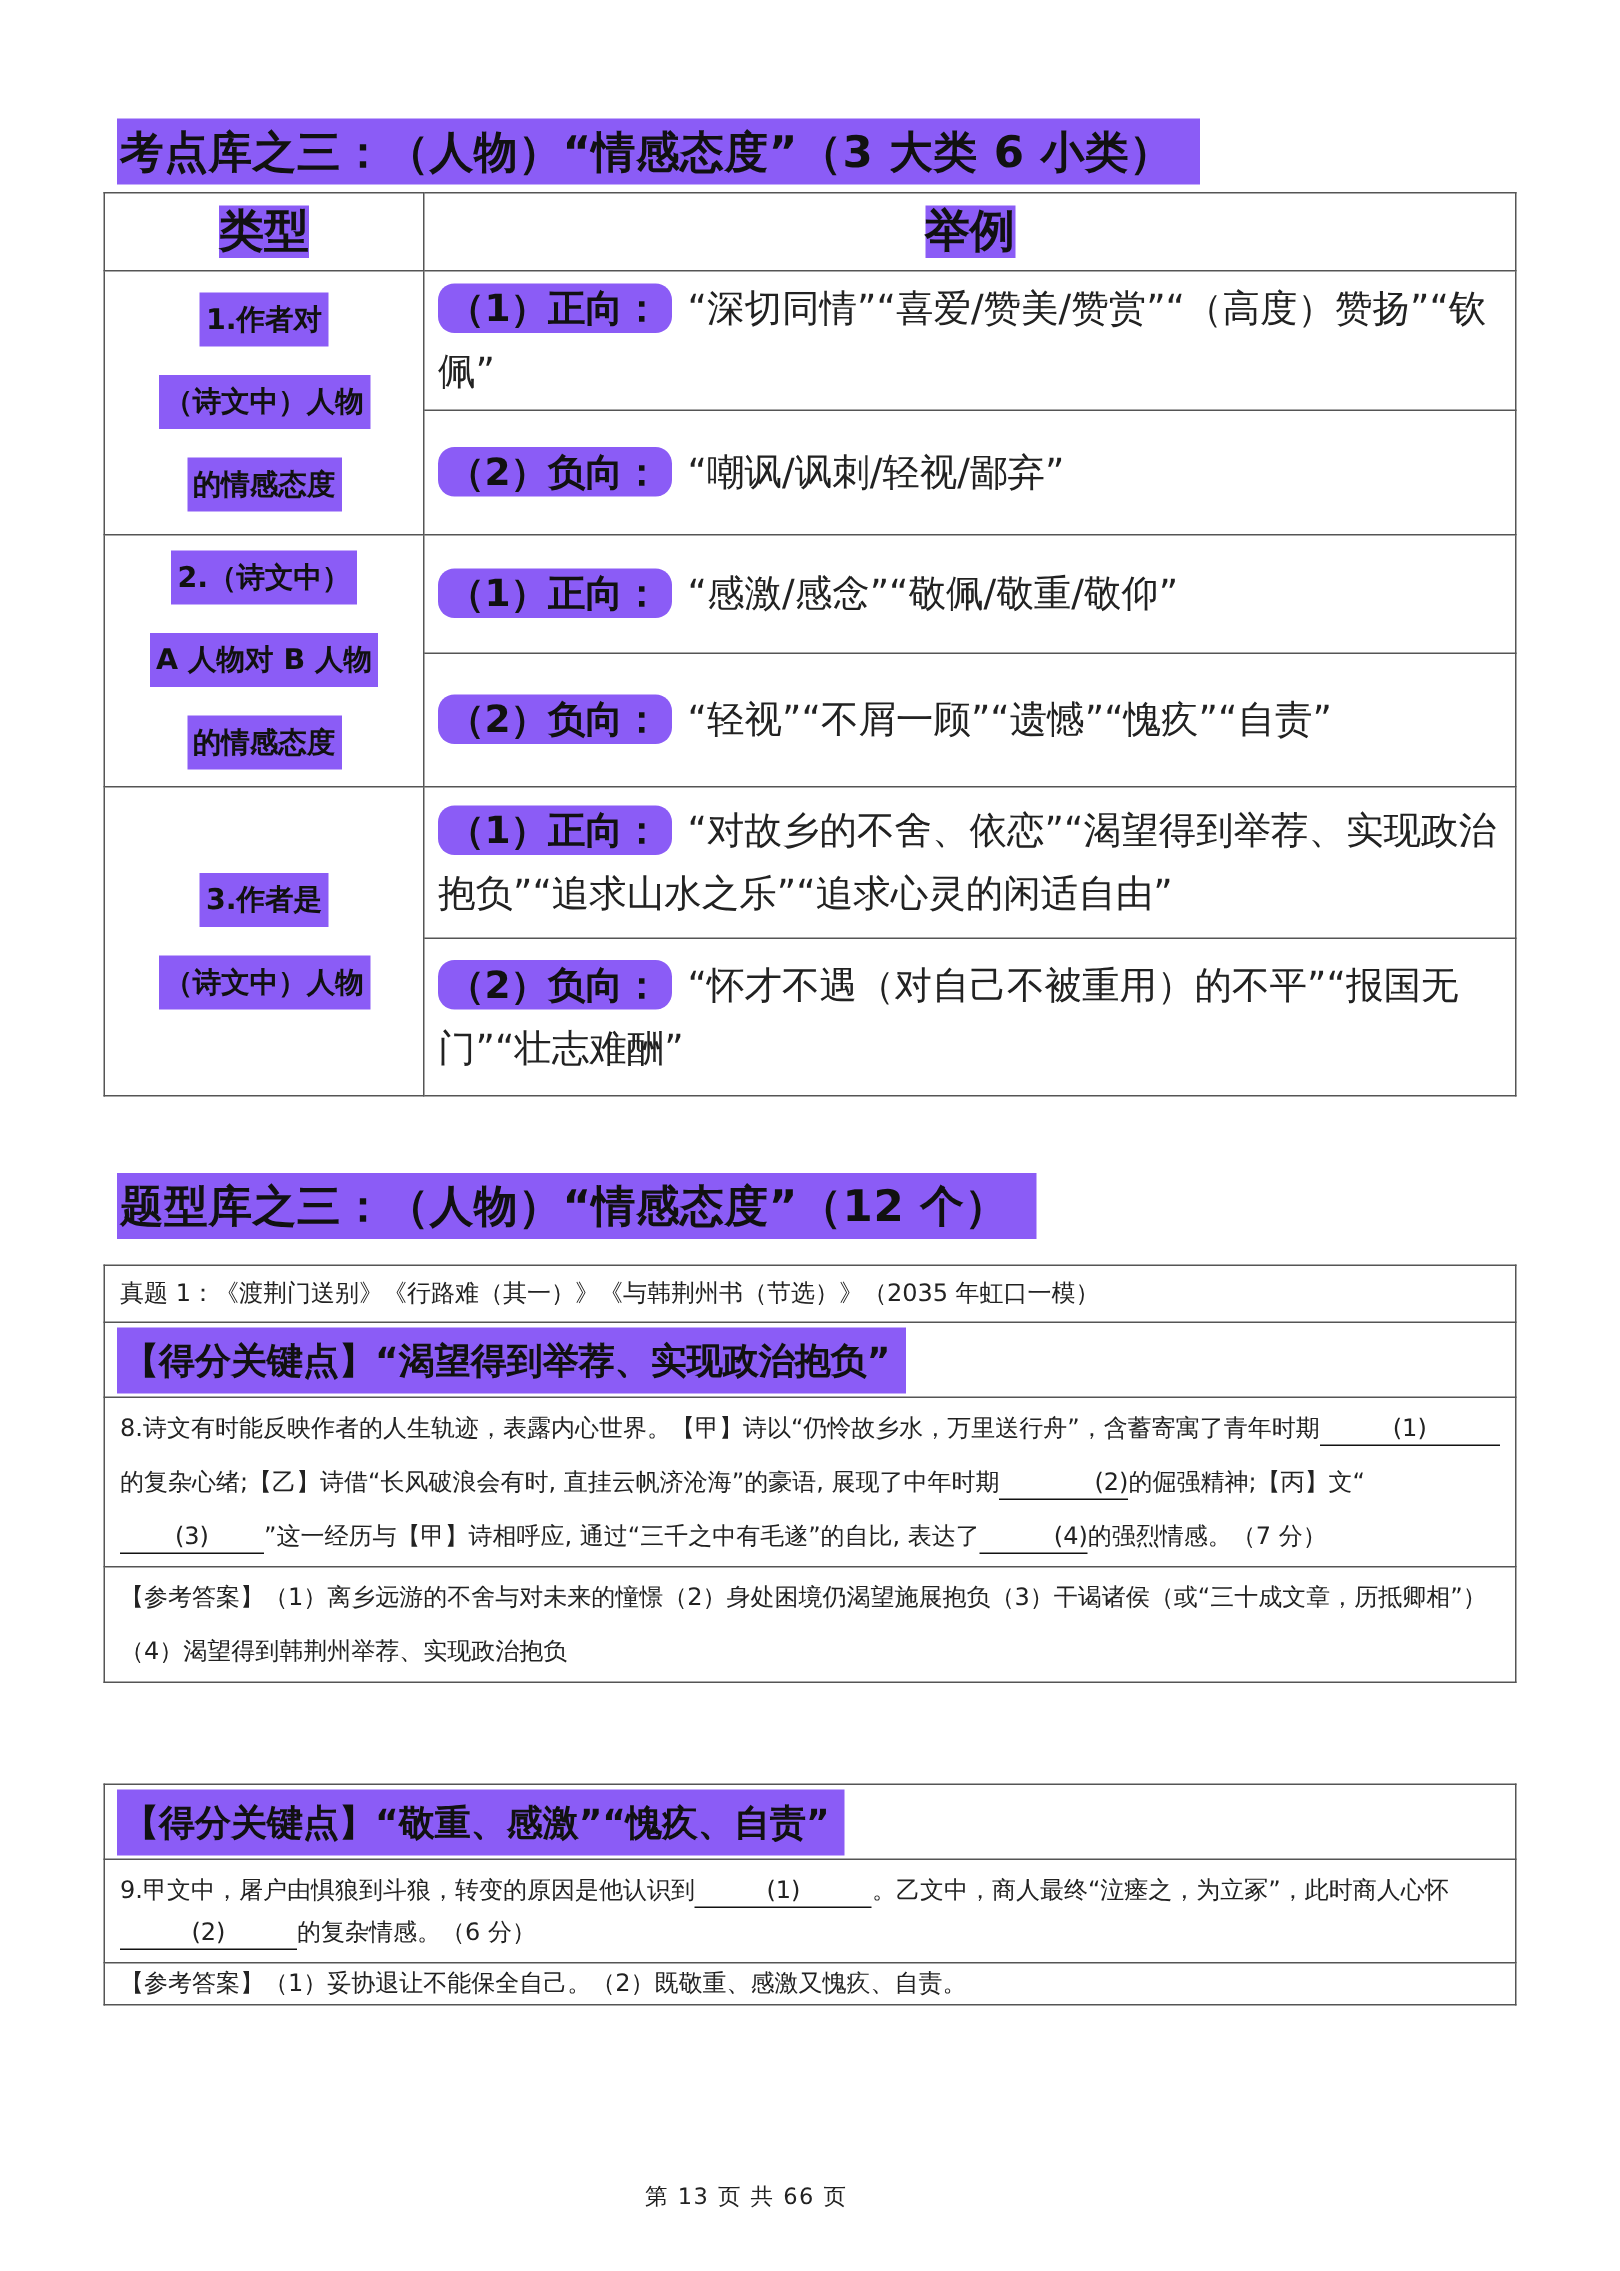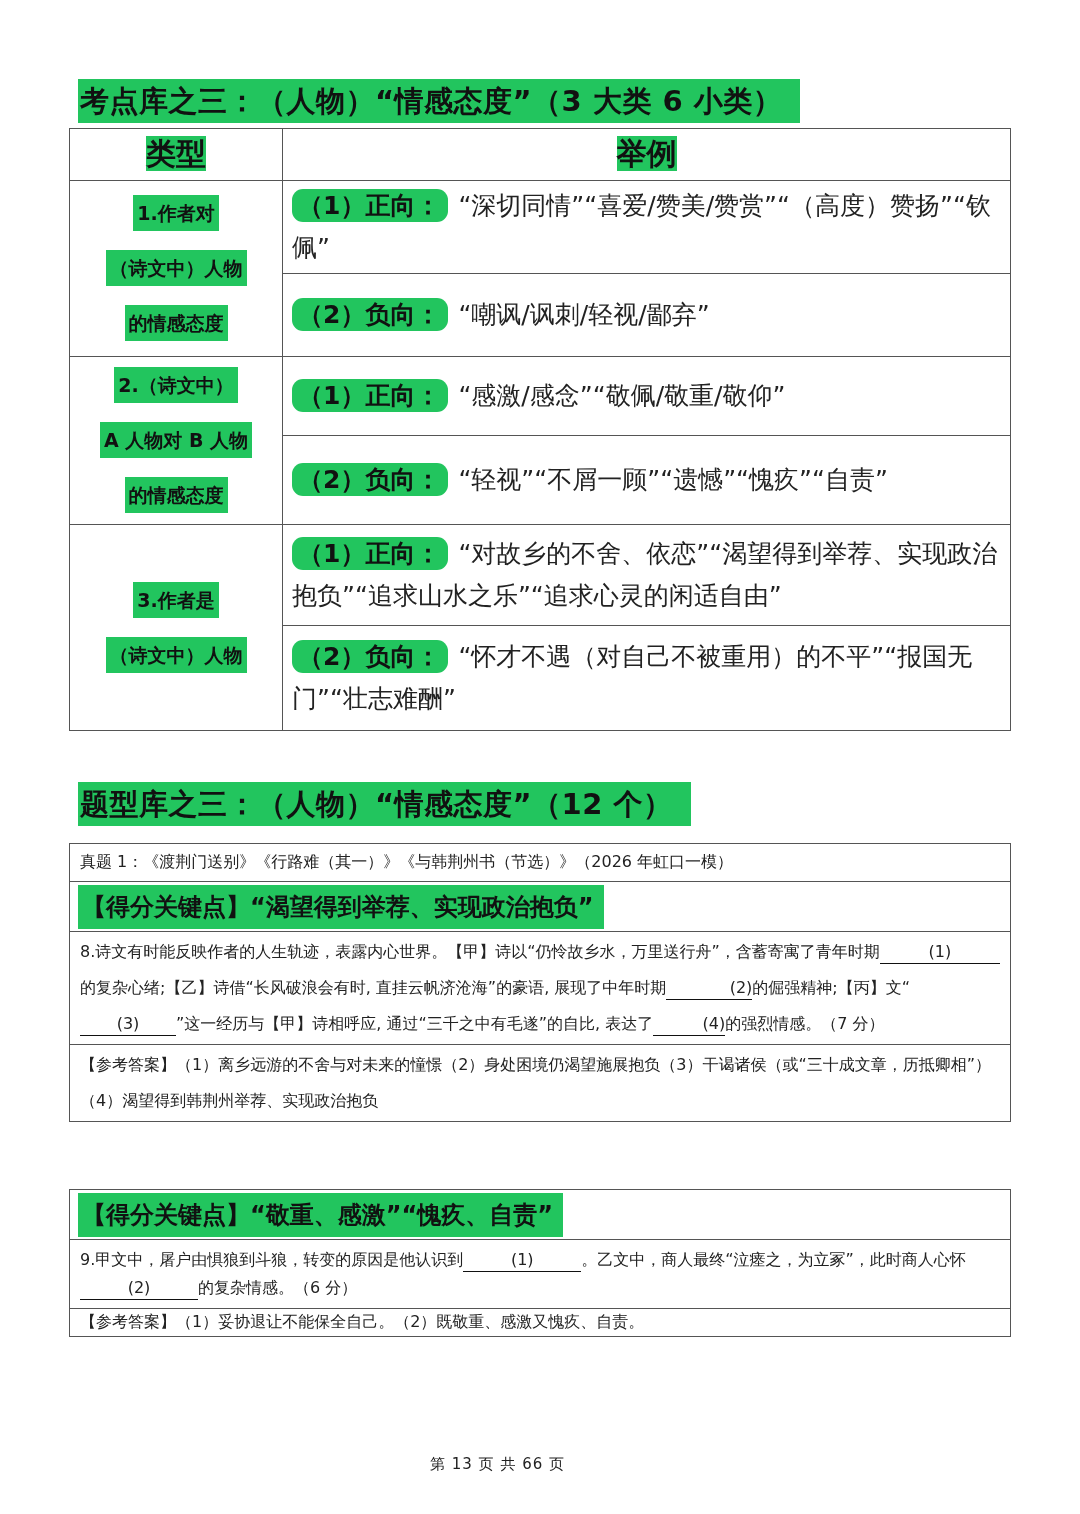--- a/index.html
+++ b/index.html
@@ -1,18 +1,18 @@
 <!DOCTYPE html>
 <html><head>
 <meta charset="utf-8">
 <style>
   * { box-sizing: border-box; margin: 0; padding: 0; }
   html, body { width: 1080px; height: 1514px; background: #ffffff; }
   body { position: relative; font-family: "DejaVu Sans", "Liberation Sans", sans-serif; color: #111; }
-  .hl { background: #22c55e; }
+  .hl { background: #8b5cf6; }
   .section-title {
     position: absolute; left: 78px; height: 44px; line-height: 44px;
     font-size: 29px; font-weight: bold; padding: 0 18px 0 2px; letter-spacing: 0.5px;
   }
   #title1 { top: 79px; }
   #title2 { top: 782px; }
 
   table { border-collapse: collapse; position: absolute; left: 69px; width: 942px; }
   td { border: 1.5px solid #555; vertical-align: middle; }
 
@@ -97,21 +97,21 @@
     </td>
   </tr>
 </tbody>
   </table>
 
 <div id="title2" class="section-title hl">题型库之三：（人物）“情感态度”（12 个）</div>
 
 <table id="q1" class="q-table">
   <tbody>
       <tr>
-        <td class="q-head">真题 1：《渡荆门送别》《行路难（其一）》《与韩荆州书（节选）》（2026 年虹口一模）</td>
+        <td class="q-head">真题 1：《渡荆门送别》《行路难（其一）》《与韩荆州书（节选）》（2035 年虹口一模）</td>
       </tr>
   <tr>
         <td class="q-key"><span class="hl">【得分关键点】“渴望得到举荐、实现政治抱负”</span></td>
       </tr>
   <tr>
         <td class="q-body"><span>8.诗文有时能反映作者的人生轨迹，表露内心世界。【甲】诗以“仍怜故乡水，万里送行舟”，含蓄寄寓了青年时期</span><span class="blank" style="width:120px">(1)</span><span>的复杂心绪;【乙】诗借“长风破浪会有时, 直挂云帆济沧海”的豪语, 展现了中年时期</span><span class="blank" style="width:86px;text-align:right">(2)</span><span>的倔强精神;【丙】文“</span><span class="blank" style="width:96px">(3)</span><span>”这一经历与【甲】诗相呼应, 通过“三千之中有毛遂”的自比, 表达了</span><span class="blank" style="width:72px;text-align:right">(4)</span><span>的强烈情感。（7 分）</span></td>
       </tr>
   <tr>
         <td class="q-ans">【参考答案】（1）离乡远游的不舍与对未来的憧憬（2）身处困境仍渴望施展抱负（3）干谒诸侯（或“三十成文章，历抵卿相”）（4）渴望得到韩荆州举荐、实现政治抱负</td>
       </tr>

